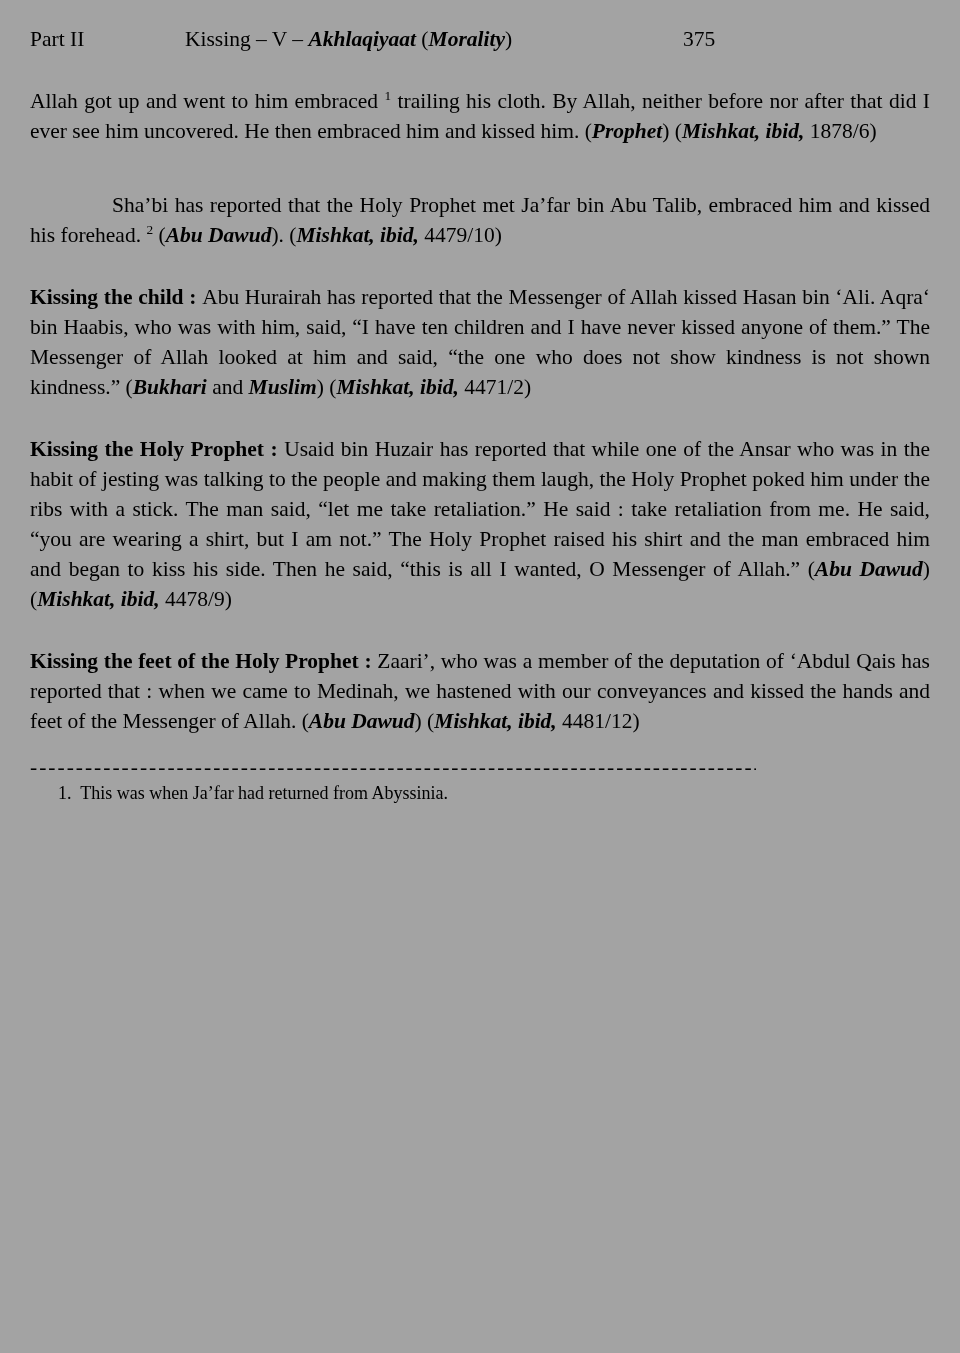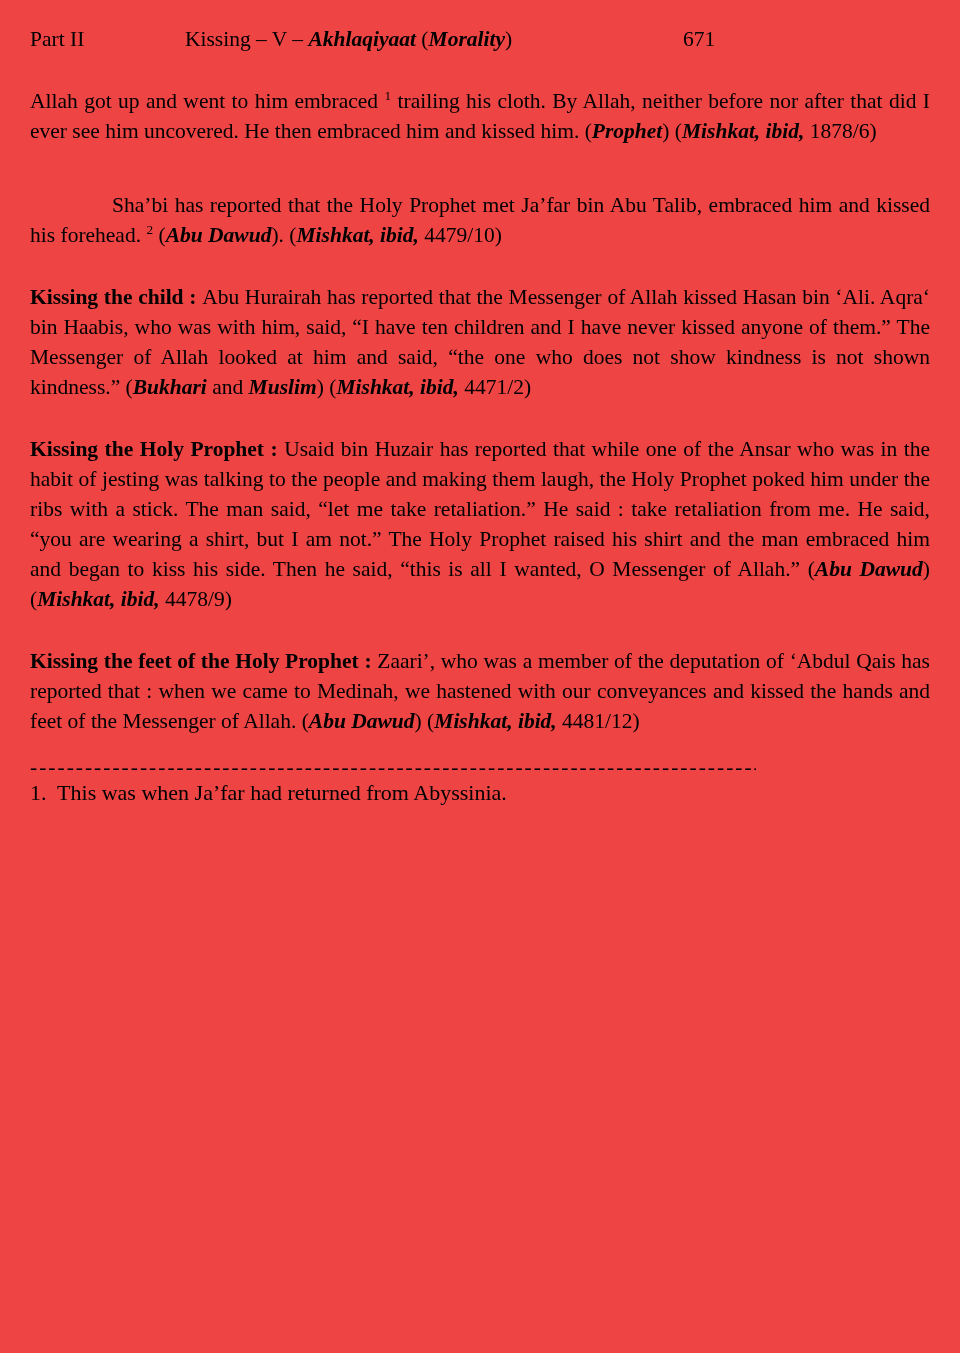--- a/index.html
+++ b/index.html
@@ -1,21 +1,21 @@
 <!DOCTYPE html>
 <html><head>
 <meta charset="utf-8">
 <style>
   * { margin: 0; padding: 0; box-sizing: border-box; }
   html, body { background: #ffffff; }
   .page {
     width: 960px;
     height: 1353px;
     margin: 0 auto;
-    background: #ef4444;
+    background: #a3a3a3;
     color: #000000;
     font-family: "Liberation Serif", serif;
     font-size: 21.5px;
     line-height: 30px;
     padding: 24px 30px 0 30px;
     position: relative;
     overflow: hidden;
   }
   .header {
     position: relative;
@@ -41,33 +41,34 @@
   .footnote-sep {
     white-space: nowrap;
     overflow: hidden;
     width: 726px;
     letter-spacing: 2px;
     margin-top: -12px;
     line-height: 22px;
   }
   .footnotes { margin-top: 2px; }
   .footnote {
-    font-size: 22px;
+    font-size: 18px;
     line-height: 26px;
+    margin-left: 28px;
   }
 </style>
 </head>
 <body>
 
 <div class="page">
 
   <div class="header">
     <span class="h-left">Part II</span>
     <span class="h-center"><span>Kissing – V – </span><span class="i">Akhlaqiyaat</span><span> (</span><span class="i">Morality</span><span>)</span></span>
-    <span class="h-right">671</span>
+    <span class="h-right">375</span>
   </div>
 
   <div class="body" id="paragraphs">
       <p class="para"><span>Allah got up and went to him embraced </span><sup>1</sup><span> trailing his cloth. By Allah, neither before nor after that did I ever see him uncovered. He then embraced him and kissed him. (</span><span class="i">Prophet</span><span>) (</span><span class="i">Mishkat, ibid,</span><span> 1878/6)</span></p>
       <p class="para indent"><span>Sha’bi has reported that the Holy Prophet met Ja’far bin Abu Talib, embraced him and kissed his forehead. </span><sup>2</sup><span> (</span><span class="i">Abu Dawud</span><span>). (</span><span class="i">Mishkat, ibid,</span><span> 4479/10)</span></p>
       <p class="para"><span class="b">Kissing the child : </span><span>Abu Hurairah has reported that the Messenger of Allah kissed Hasan bin ‘Ali. Aqra‘ bin Haabis, who was with him, said, “I have ten children and I have never kissed anyone of them.” The Messenger of Allah looked at him and said, “the one who does not show kindness is not shown kindness.” (</span><span class="i">Bukhari</span><span> and </span><span class="i">Muslim</span><span>) (</span><span class="i">Mishkat, ibid,</span><span> 4471/2)</span></p>
       <p class="para"><span class="b">Kissing the Holy Prophet : </span><span>Usaid bin Huzair has reported that while one of the Ansar who was in the habit of jesting was talking to the people and making them laugh, the Holy Prophet poked him under the ribs with a stick. The man said, “let me take retaliation.” He said : take retaliation from me. He said, “you are wearing a shirt, but I am not.” The Holy Prophet raised his shirt and the man embraced him and began to kiss his side. Then he said, “this is all I wanted, O Messenger of Allah.” (</span><span class="i">Abu Dawud</span><span>) (</span><span class="i">Mishkat, ibid,</span><span> 4478/9)</span></p>
       <p class="para"><span class="b">Kissing the feet of the Holy Prophet : </span><span>Zaari’, who was a member of the deputation of ‘Abdul Qais has reported that : when we came to Medinah, we hastened with our conveyances and kissed the hands and feet of the Messenger of Allah. (</span><span class="i">Abu Dawud</span><span>) (</span><span class="i">Mishkat, ibid,</span><span> 4481/12)</span></p>
     </div>
 

